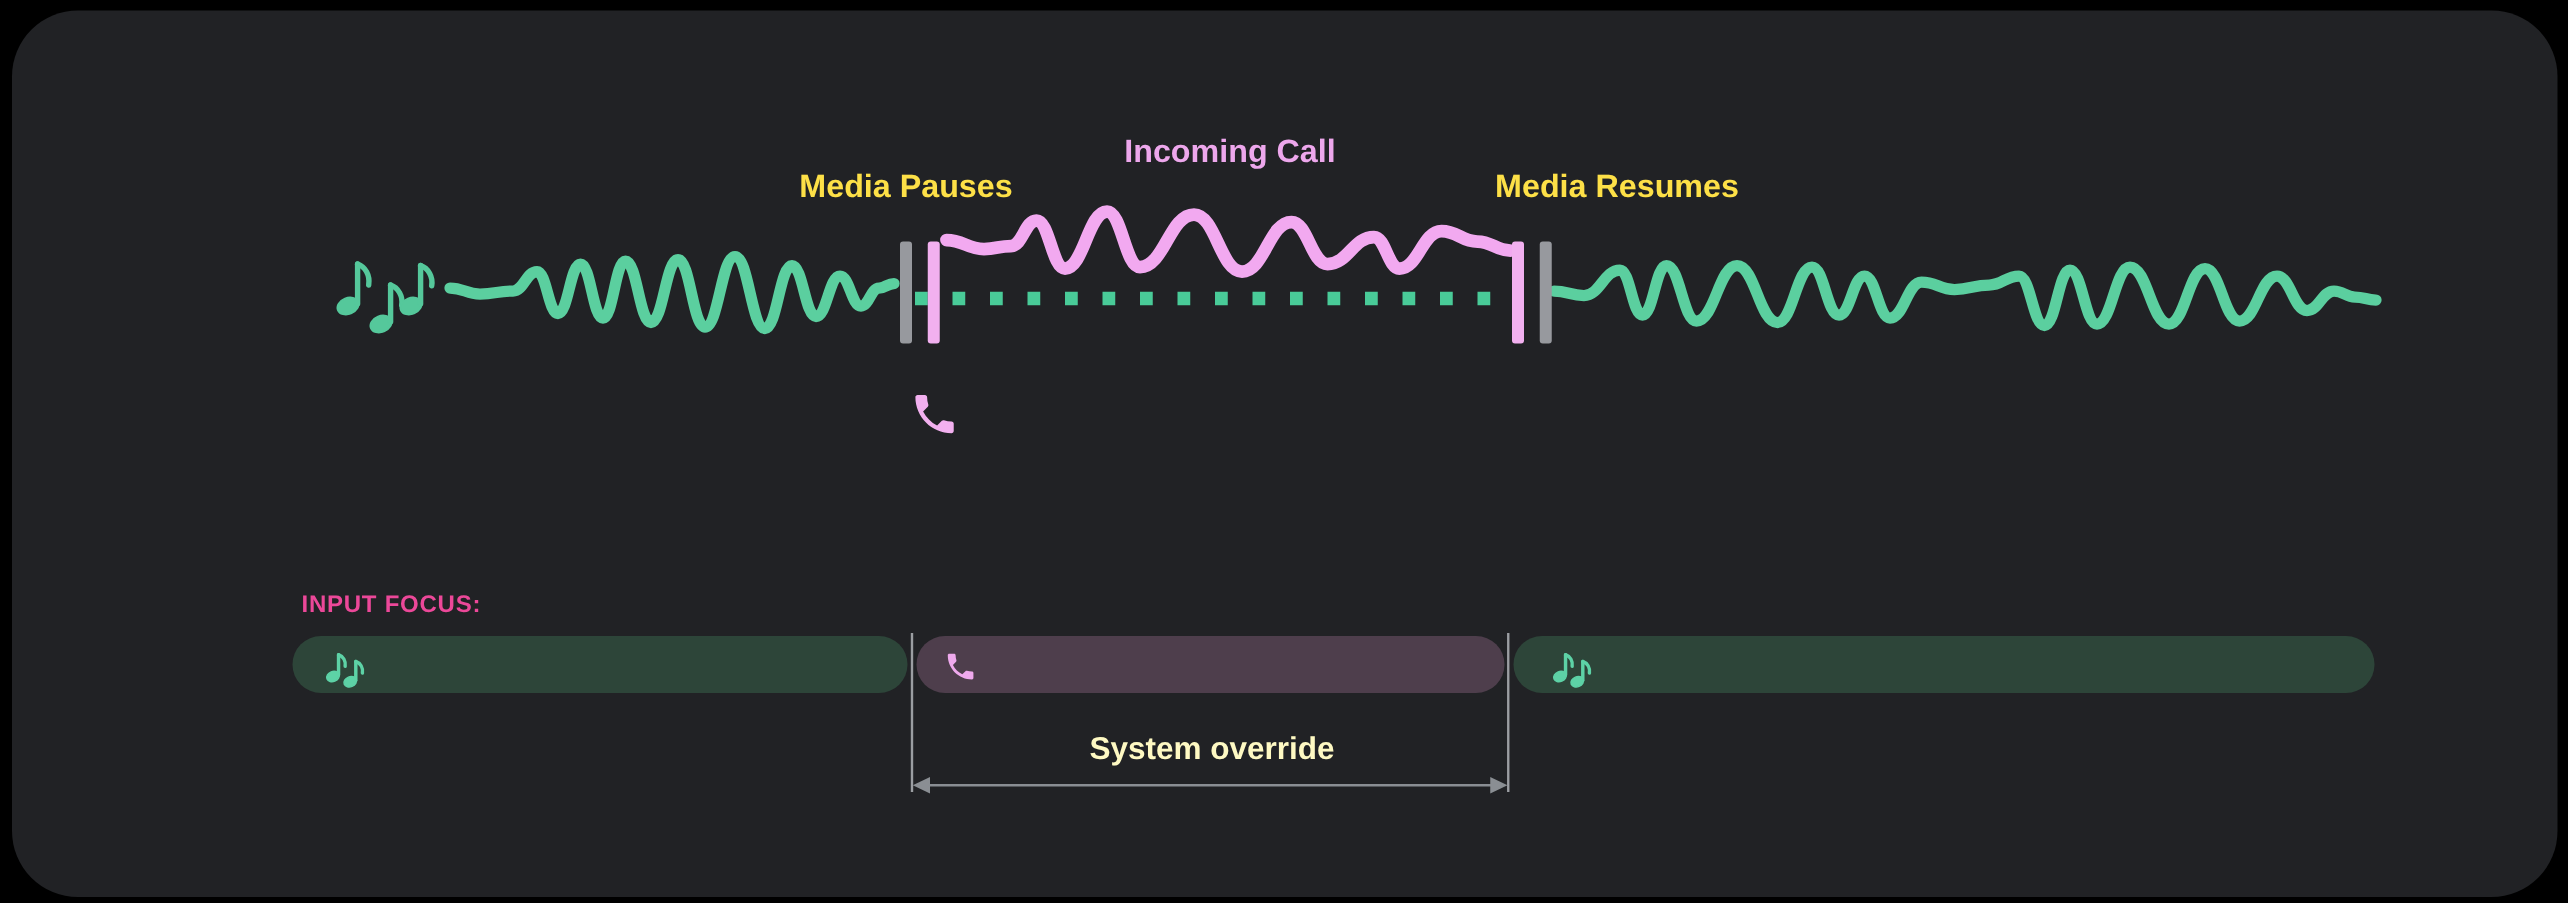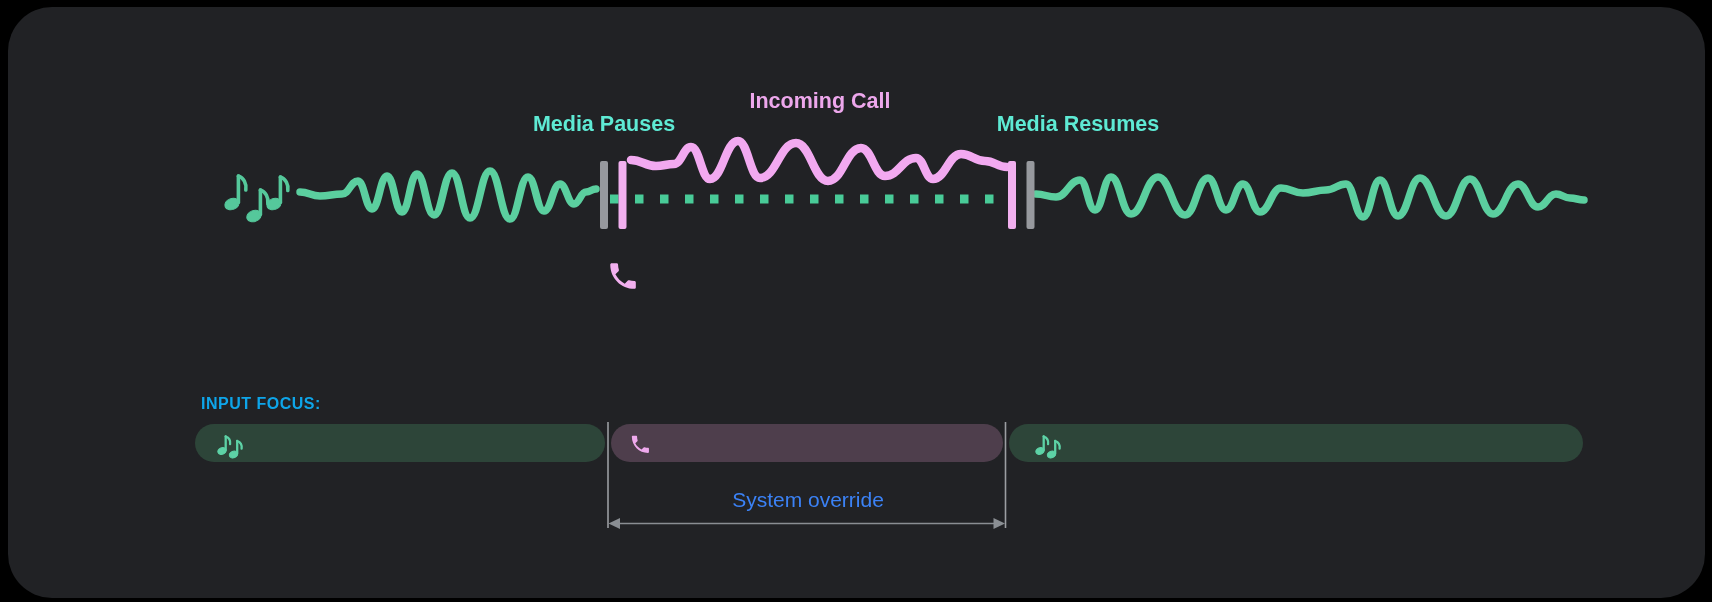--- a/index.html
+++ b/index.html
@@ -1,25 +1,25 @@
 <!DOCTYPE html>
 <html><head>
 <meta charset="utf-8">
 <style>
   html,body{margin:0;padding:0;background:#000;}
   body{width:1712px;height:602px;overflow:hidden;font-family:"Liberation Sans",sans-serif;}
   .stage{position:relative;width:1712px;height:602px;}
   .card{position:absolute;left:8px;top:7px;width:1697px;height:591px;background:#212225;border-radius:44px;}
   .layer{position:absolute;left:0;top:0;width:1712px;height:602px;z-index:5;pointer-events:none;}
   .label{position:absolute;z-index:4;white-space:nowrap;}
-  .lbl-gray{color:#5eead4;font-size:21.5px;font-weight:700;}
+  .lbl-gray{color:#fde047;font-size:21.5px;font-weight:700;}
   .lbl-pink{color:#eda7ec;font-size:21.5px;font-weight:700;}
   .center{transform:translateX(-50%);}
-  .focus-heading{left:193px;top:388px;color:#0ea5e9;font-size:16px;font-weight:700;letter-spacing:.5px;}
-  .override{left:800px;top:481px;color:#3b82f6;font-size:21px;font-weight:400;}
+  .focus-heading{left:193px;top:388px;color:#ec4899;font-size:16px;font-weight:700;letter-spacing:.5px;}
+  .override{left:800px;top:481px;color:#fef9c3;font-size:21px;font-weight:700;}
   .pill{position:absolute;top:417px;height:38px;border-radius:19px;z-index:2;}
   .pill-media{background:#2d4539;}
   .pill-call{background:#4e3e4c;}
   .p1{left:187px;width:410px;}
   .p2{left:603px;width:392px;}
   .p3{left:1001px;width:574px;}
 </style>
 </head>
 <body>
 

